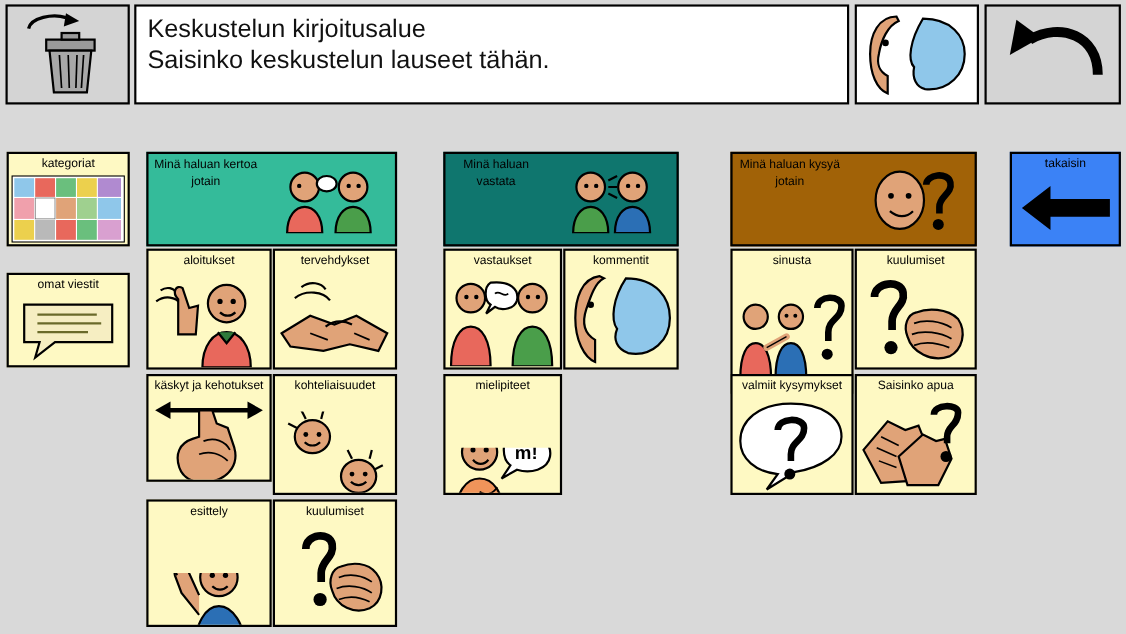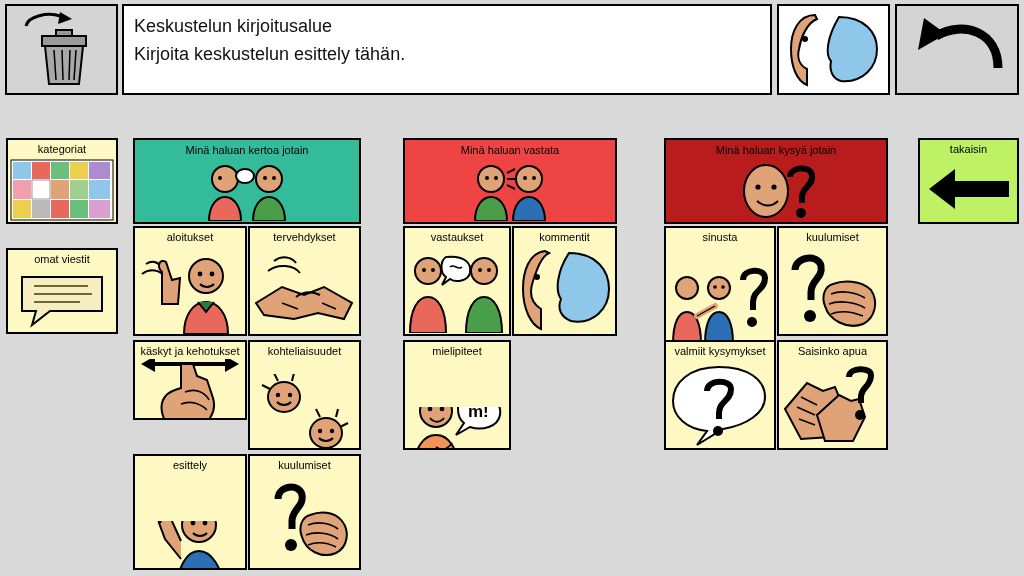--- a/index.html
+++ b/index.html
@@ -19,21 +19,21 @@
     position:absolute;left:5px;top:4px;width:113px;height:91px;
     background:#d4d4d4;border:2px solid #000;box-sizing:border-box;
     display:flex;align-items:center;justify-content:center;
   }
   .writing-area{
     position:absolute;left:122px;top:4px;width:650px;height:91px;
     background:#fff;border:2px solid #000;box-sizing:border-box;
     padding:6px 10px;
   }
   .writing-line{
-    font-size:18px;color:#111;line-height:28px;white-space:pre;
+    font-size:23px;color:#111;line-height:28px;white-space:pre;
   }
   .speak-btn{
     position:absolute;left:777px;top:4px;width:113px;height:91px;
     background:#fff;border:2px solid #000;box-sizing:border-box;
     display:flex;align-items:center;justify-content:center;
   }
   .back-btn{
     position:absolute;left:895px;top:4px;width:124px;height:91px;
     background:#d4d4d4;border:2px solid #000;box-sizing:border-box;
     display:flex;align-items:center;justify-content:center;
@@ -48,35 +48,35 @@
     font-size:11px;text-align:center;line-height:14px;
     padding:2px 1px 1px;color:#000;
     white-space:nowrap;overflow:hidden;
   }
   .cell .art{
     flex:1;display:flex;align-items:center;justify-content:center;
     overflow:hidden;
   }
   .hdr{
     position:absolute;border:2px solid #000;box-sizing:border-box;
-    display:flex;flex-direction:column;
+    display:flex;flex-direction:row;
   }
   .hdr .cap{
     font-size:11px;text-align:center;line-height:15px;padding:3px 2px 0;
     color:#000;font-weight:normal;
   }
   .hdr .art{flex:1;display:flex;align-items:center;justify-content:center;}
 
   .teal{background:#34bb9a;}
-  .yellow{background:#ef4444;}
-  .red{background:#b91c1c;}
+  .yellow{background:#0f766e;}
+  .red{background:#a16207;}
 
   .backtile{
     position:absolute;border:2px solid #000;box-sizing:border-box;
-    background:#bef264;display:flex;flex-direction:column;
+    background:#3b82f6;display:flex;flex-direction:column;
   }
   .backtile .cap{font-size:11px;text-align:center;padding:3px 0 0;}
   .backtile .art{flex:1;display:flex;align-items:center;justify-content:center;}
 
   svg{display:block;}
 </style>
 </head>
 <body>
 
 <div class="topbar">
@@ -92,21 +92,21 @@
         <line x1="42" y1="40" x2="44" y2="70" stroke="#000" stroke-width="1.5"></line>
         <line x1="50" y1="40" x2="51" y2="70" stroke="#000" stroke-width="1.5"></line>
         <line x1="58" y1="40" x2="57" y2="70" stroke="#000" stroke-width="1.5"></line>
         <line x1="64" y1="40" x2="62" y2="70" stroke="#000" stroke-width="1.5"></line>
       </svg>
     </span>
   </div>
 
   <div class="writing-area">
     <div class="writing-line">Keskustelun kirjoitusalue</div>
-    <div class="writing-line">Kirjoita keskustelun esittely tähän.</div>
+    <div class="writing-line">Saisinko keskustelun lauseet tähän.</div>
   </div>
 
   <div class="speak-btn">
     <span>
       <svg width="105" height="82" viewBox="0 0 105 82">
         <path d="M34 6 C18 6 10 22 10 40 C10 58 16 72 26 76 L26 60 C18 56 16 48 18 40 C20 28 26 14 36 10 Z" fill="#e0a378" stroke="#000" stroke-width="2"></path>
         <circle cx="24" cy="30" r="3" fill="#000"></circle>
         <path d="M58 8 C84 8 96 24 96 40 C96 58 82 74 60 72 C52 70 48 62 50 52 C44 46 46 28 58 8 Z" fill="#8fc7ea" stroke="#000" stroke-width="2"></path>
       </svg>
     </span>
@@ -198,21 +198,21 @@
       <path d="M22 14 C30 8 40 10 44 16" stroke="#000" stroke-width="2" fill="none"></path>
       <path d="M16 24 C26 16 42 18 48 26" stroke="#000" stroke-width="2" fill="none"></path>
       <path d="M4 56 L30 40 L52 48 L72 40 L100 56 L92 72 L66 66 L42 72 L12 68 Z" fill="#e0a378" stroke="#000" stroke-width="2"></path>
       <path d="M44 50 C52 44 60 44 68 48" stroke="#000" stroke-width="2" fill="none"></path>
       <path d="M30 56 L46 62" stroke="#000" stroke-width="1.6"></path>
       <path d="M70 56 L84 62" stroke="#000" stroke-width="1.6"></path>
     </svg>
   </div>
 </div>
 
-<div class="cell" style="left:133px;top:340px;width:114px;height:80px;">
+<div class="cell" style="left:133px;top:340px;width:114px;height:98px;">
   <div class="cap">käskyt ja kehotukset</div>
   <div class="art">
     <svg width="106" height="86" viewBox="0 0 106 86">
       <line x1="10" y1="18" x2="96" y2="18" stroke="#000" stroke-width="4"></line>
       <polygon points="4,18 18,10 18,26" fill="#000"></polygon>
       <polygon points="102,18 88,10 88,26" fill="#000"></polygon>
       <path d="M44 18 L44 42 L38 44 C26 48 22 58 26 70 C30 82 44 86 58 82 C72 78 80 66 76 52 L70 34 L60 30 L56 18 Z" fill="#e0a378" stroke="#000" stroke-width="2"></path>
       <path d="M48 46 C58 42 68 46 72 54" stroke="#000" stroke-width="1.6" fill="none"></path>
       <path d="M44 58 C54 54 64 58 70 64" stroke="#000" stroke-width="1.6" fill="none"></path>
     </svg>

